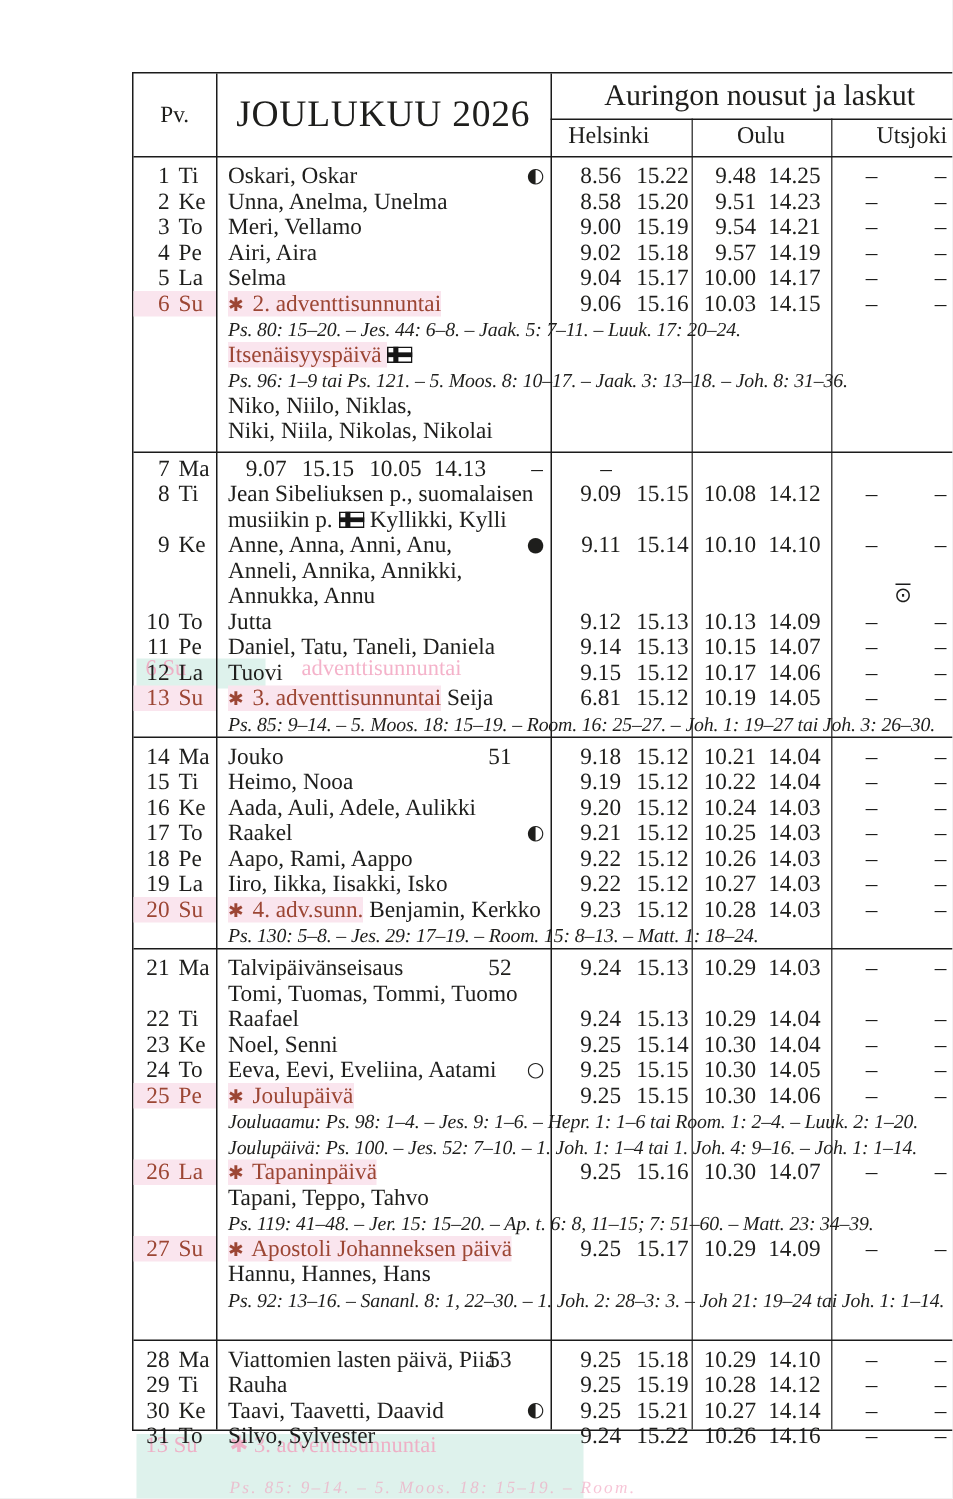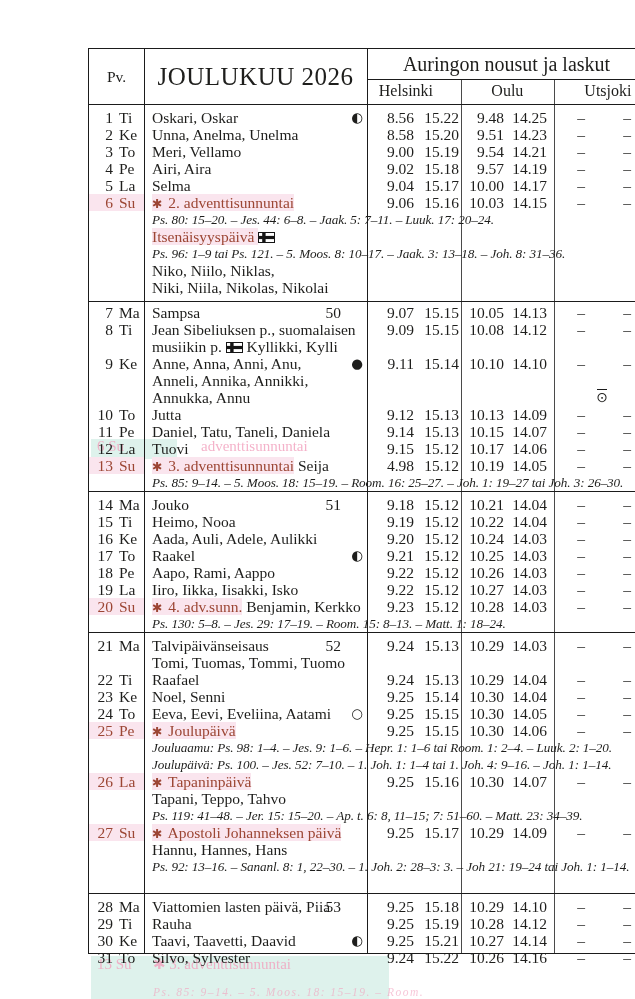--- a/index.html
+++ b/index.html
@@ -279,21 +279,20 @@
               <span class="ts"></span>
             </div>
           </div>
         </div>
         <div class="block b2">
           <div class="row">
             <div class="c-pv">
               <span class="dnum">7</span>
               <span class="wdj">Ma</span>
             </div>
-            <div class="c-names"><span><span>Sampsa</span></span><span class="wk">50</span></div>
             <div class="c-hel">
               <span class="tr">9.07</span>
               <span class="ts">15.15</span>
             </div>
             <div class="c-oulu">
               <span class="tr">10.05</span>
               <span class="ts">14.13</span>
             </div>
             <div class="c-uts">
               <span class="tr">–</span>
@@ -448,21 +447,21 @@
               <span class="ts">–</span>
             </div>
           </div>
           <div class="row">
             <div class="c-pv pv-red">
               <span class="dnum">13</span>
               <span class="wdj">Su</span>
             </div>
             <div class="c-names"><span class="seg-red seg-hl"><span class="star-icon">✱</span><span> 3. adventtisunnuntai</span></span><span><span> Seija</span></span></div>
             <div class="c-hel">
-              <span class="tr">4.98</span>
+              <span class="tr">6.81</span>
               <span class="ts">15.12</span>
             </div>
             <div class="c-oulu">
               <span class="tr">10.19</span>
               <span class="ts">14.05</span>
             </div>
             <div class="c-uts">
               <span class="tr">–</span>
               <span class="ts">–</span>
             </div>

